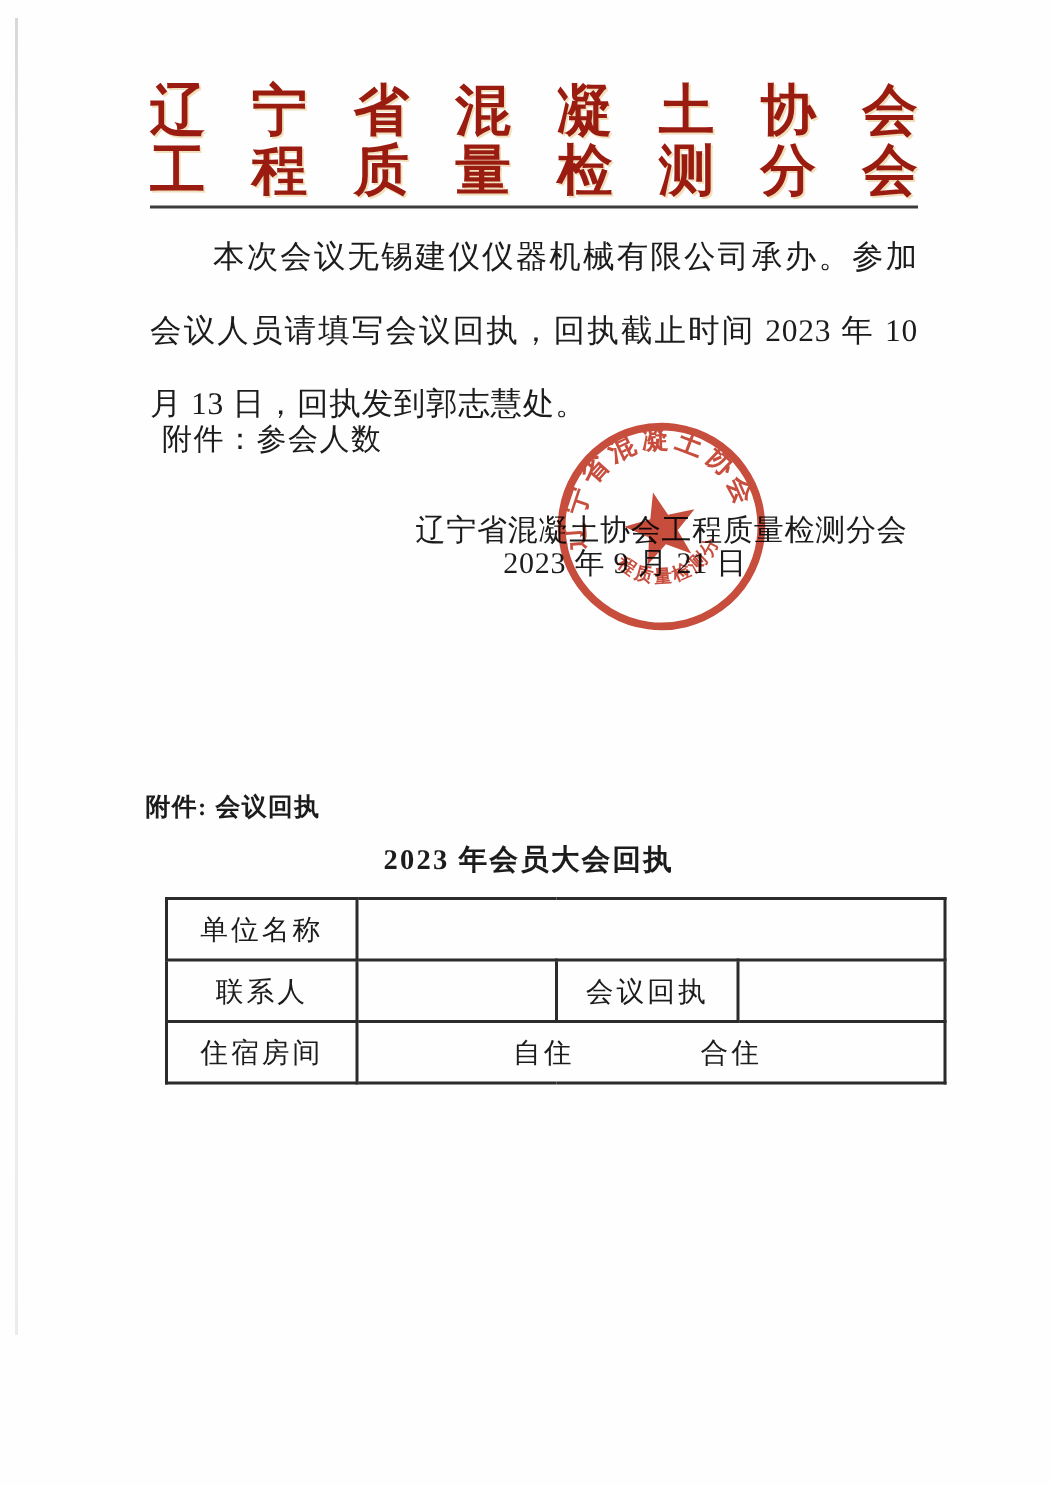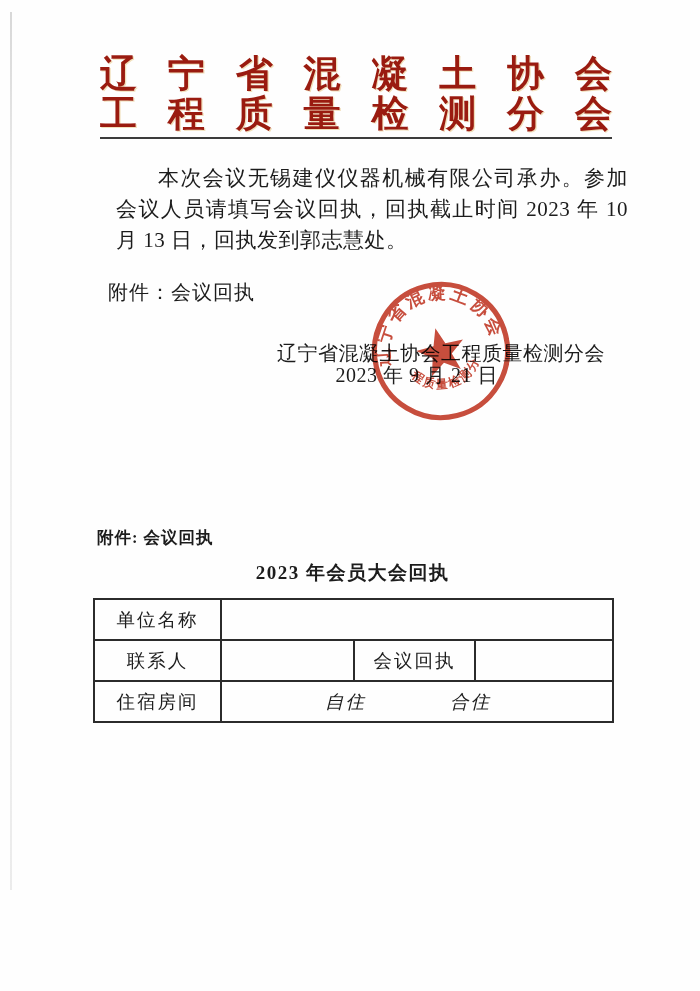--- a/index.html
+++ b/index.html
@@ -21,22 +21,22 @@
   .t-line{
     display:flex;justify-content:space-between;
     font-family:"Liberation Sans","DejaVu Sans",sans-serif;
     font-weight:700;font-size:37px;line-height:40px;
     color:#9a1b10;
     text-shadow:1.2px 1.2px 0 rgba(216,158,46,.32);
   }
   .rule{position:absolute;left:100px;top:137px;width:512px;height:2px;background:#3c3c3c;}
   
   .body-par{
-    position:absolute;left:100px;top:147px;width:512px;margin:16px;
-    font-size:21px;line-height:31px;
+    position:absolute;left:100px;top:147px;width:512px;margin:0;
+    font-size:21px;line-height:49px;
     text-align:justify;text-indent:2em;
     letter-spacing:.5px;
   }
   .attach-note{position:absolute;left:108px;top:279px;font-size:20px;letter-spacing:1px;}
   
   .sig-org{
     position:absolute;left:100px;top:340px;width:505px;
     text-align:right;font-size:20px;letter-spacing:.5px;
   }
   .sig-date{
@@ -52,33 +52,33 @@
   
   .attach-heading{
     position:absolute;left:97px;top:527px;
     font-size:16.5px;font-weight:700;letter-spacing:1px;text-align:center;
   }
   .form-title{
     position:absolute;left:93px;top:560px;width:519px;
     text-align:center;font-size:19px;font-weight:700;letter-spacing:1.5px;
   }
   .form-table{
-    position:absolute;left:93px;top:598px;
+    position:absolute;left:110px;top:598px;
     border-collapse:collapse;table-layout:fixed;width:519px;padding-left:39px;
   }
   .form-table td{
     border:2px solid #2b2b2b;
     height:39px;padding:0;
     font-size:18.5px;text-align:center;vertical-align:middle;
     letter-spacing:2px;
   }
   .stay-cell{position:relative;}
   .stay-options{
     display:flex;justify-content:center;gap:84px;
-    position:relative;left:-9px;font-style:italic;
+    position:relative;left:-9px;
   }
 </style>
 </head>
 <body>
 
 <div class="page">
 
   <div class="scan-edge"></div>
 
   <header class="letterhead">
@@ -100,21 +100,21 @@
         <span>检</span>
         <span>测</span>
         <span>分</span>
         <span>会</span>
       </div>
   </header>
   <div class="rule"></div>
 
   <p class="body-par">本次会议无锡建仪仪器机械有限公司承办。参加会议人员请填写会议回执，回执截止时间 2023 年 10 月 13 日，回执发到郭志慧处。</p>
 
-  <div class="attach-note">附件：会议回执</div>
+  <div class="attach-note">附件：参会人数</div>
 
   <div class="sig-org">辽宁省混凝土协会工程质量检测分会</div>
   <div class="sig-date">2023 年 9 月 21 日</div>
 
   <svg class="seal" viewBox="0 0 160 160" aria-hidden="true">
     <defs>
       <path id="sealTopArc" d="M 24,80 A 56,56 0 0 1 136,80" fill="none"></path>
       <path id="sealBottomArc" d="M 40,94 A 44,44 0 0 0 120,94" fill="none"></path>
     </defs>
     <circle cx="80" cy="80" r="71" fill="none" stroke="#c23a28" stroke-width="5.5"></circle>

